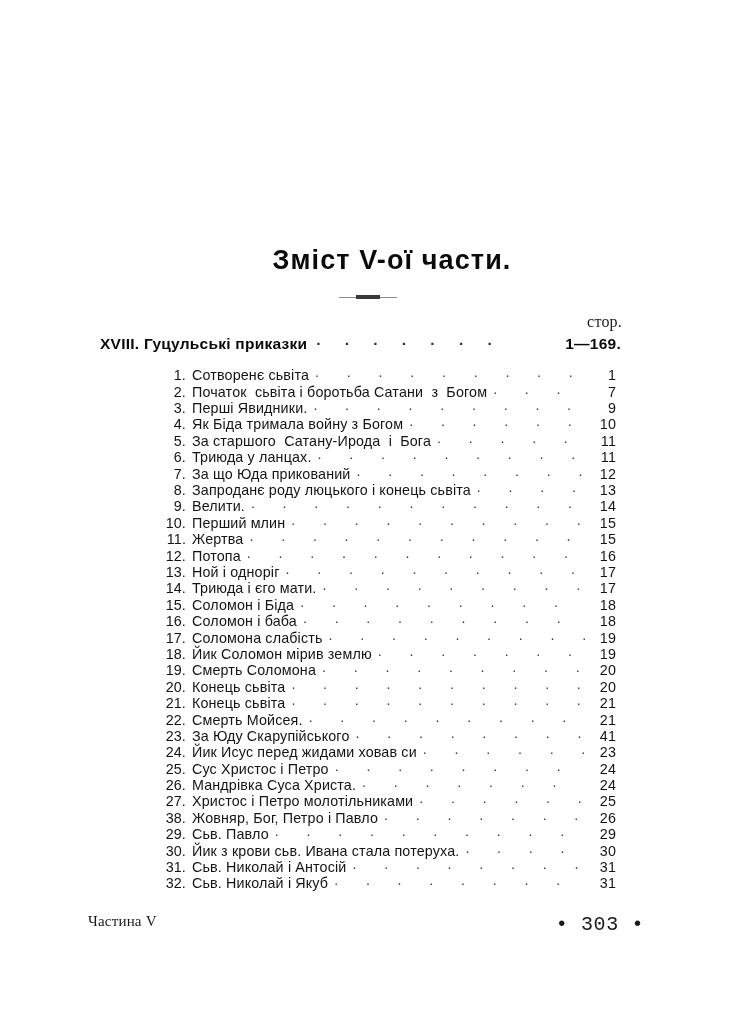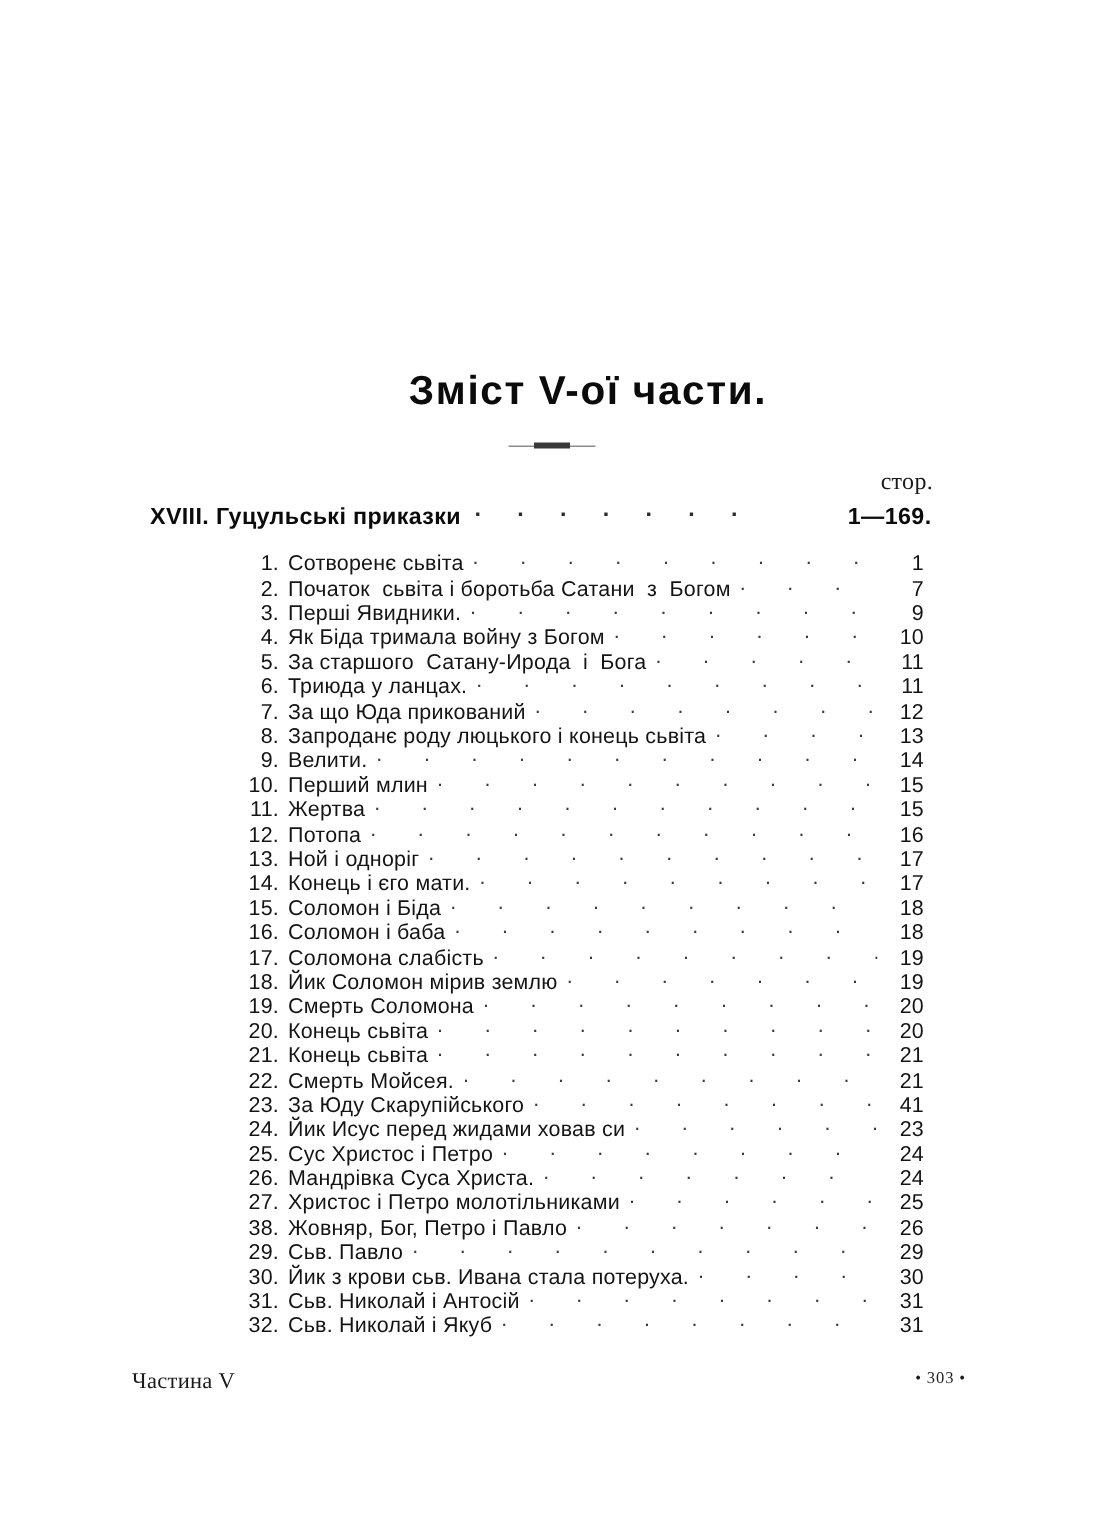--- a/index.html
+++ b/index.html
@@ -183,22 +183,22 @@
     top: 913px;
     font-family: "Liberation Serif", "DejaVu Serif", serif;
     font-size: 15px;
     color: #1a1a1a;
     letter-spacing: 0.2px;
   }
   .footer-right {
     position: absolute;
     right: 92px;
     top: 913px;
-    font-family: Liberation Serif, serif;
-    font-size: 11px;
+    font-family: Liberation Mono, monospace;
+    font-size: 20px;
     color: #1a1a1a;
     letter-spacing: 0.6px;
     white-space: pre;
   }
 </style>
 </head>
 <body>
 
 <div class="page">
 
@@ -224,21 +224,21 @@
       <div class="toc-entry"><span class="entry-num">4.</span><span class="entry-num-dot"></span><span class="entry-title">Як Біда тримала войну з Богом</span><span class="entry-leader"></span><span class="entry-page">10</span></div>
       <div class="toc-entry"><span class="entry-num">5.</span><span class="entry-num-dot"></span><span class="entry-title">За старшого  Сатану-Ирода  і  Бога</span><span class="entry-leader"></span><span class="entry-page">11</span></div>
       <div class="toc-entry"><span class="entry-num">6.</span><span class="entry-num-dot"></span><span class="entry-title">Триюда у ланцах.</span><span class="entry-leader"></span><span class="entry-page">11</span></div>
       <div class="toc-entry"><span class="entry-num">7.</span><span class="entry-num-dot"></span><span class="entry-title">За що Юда прикований</span><span class="entry-leader"></span><span class="entry-page">12</span></div>
       <div class="toc-entry"><span class="entry-num">8.</span><span class="entry-num-dot"></span><span class="entry-title">Запроданє роду люцького і конець сьвіта</span><span class="entry-leader"></span><span class="entry-page">13</span></div>
       <div class="toc-entry"><span class="entry-num">9.</span><span class="entry-num-dot"></span><span class="entry-title">Велити.</span><span class="entry-leader"></span><span class="entry-page">14</span></div>
       <div class="toc-entry"><span class="entry-num">10.</span><span class="entry-num-dot"></span><span class="entry-title">Перший млин</span><span class="entry-leader"></span><span class="entry-page">15</span></div>
       <div class="toc-entry"><span class="entry-num">11.</span><span class="entry-num-dot"></span><span class="entry-title">Жертва</span><span class="entry-leader"></span><span class="entry-page">15</span></div>
       <div class="toc-entry"><span class="entry-num">12.</span><span class="entry-num-dot"></span><span class="entry-title">Потопа</span><span class="entry-leader"></span><span class="entry-page">16</span></div>
       <div class="toc-entry"><span class="entry-num">13.</span><span class="entry-num-dot"></span><span class="entry-title">Ной і однорiг</span><span class="entry-leader"></span><span class="entry-page">17</span></div>
-      <div class="toc-entry"><span class="entry-num">14.</span><span class="entry-num-dot"></span><span class="entry-title">Конець і єго мати.</span><span class="entry-leader"></span><span class="entry-page">17</span></div>
+      <div class="toc-entry"><span class="entry-num">14.</span><span class="entry-num-dot"></span><span class="entry-title">Триюда і єго мати.</span><span class="entry-leader"></span><span class="entry-page">17</span></div>
       <div class="toc-entry"><span class="entry-num">15.</span><span class="entry-num-dot"></span><span class="entry-title">Соломон і Біда</span><span class="entry-leader"></span><span class="entry-page">18</span></div>
       <div class="toc-entry"><span class="entry-num">16.</span><span class="entry-num-dot"></span><span class="entry-title">Соломон і баба</span><span class="entry-leader"></span><span class="entry-page">18</span></div>
       <div class="toc-entry"><span class="entry-num">17.</span><span class="entry-num-dot"></span><span class="entry-title">Соломона слабість</span><span class="entry-leader"></span><span class="entry-page">19</span></div>
       <div class="toc-entry"><span class="entry-num">18.</span><span class="entry-num-dot"></span><span class="entry-title">Йик Соломон мірив землю</span><span class="entry-leader"></span><span class="entry-page">19</span></div>
       <div class="toc-entry"><span class="entry-num">19.</span><span class="entry-num-dot"></span><span class="entry-title">Смерть Соломона</span><span class="entry-leader"></span><span class="entry-page">20</span></div>
       <div class="toc-entry"><span class="entry-num">20.</span><span class="entry-num-dot"></span><span class="entry-title">Конець сьвіта</span><span class="entry-leader"></span><span class="entry-page">20</span></div>
       <div class="toc-entry"><span class="entry-num">21.</span><span class="entry-num-dot"></span><span class="entry-title">Конець сьвіта</span><span class="entry-leader"></span><span class="entry-page">21</span></div>
       <div class="toc-entry"><span class="entry-num">22.</span><span class="entry-num-dot"></span><span class="entry-title">Смерть Мойсея.</span><span class="entry-leader"></span><span class="entry-page">21</span></div>
       <div class="toc-entry"><span class="entry-num">23.</span><span class="entry-num-dot"></span><span class="entry-title">За Юду Скарупійського</span><span class="entry-leader"></span><span class="entry-page">41</span></div>
       <div class="toc-entry"><span class="entry-num">24.</span><span class="entry-num-dot"></span><span class="entry-title">Йик Исус перед жидами ховав си</span><span class="entry-leader"></span><span class="entry-page">23</span></div>

